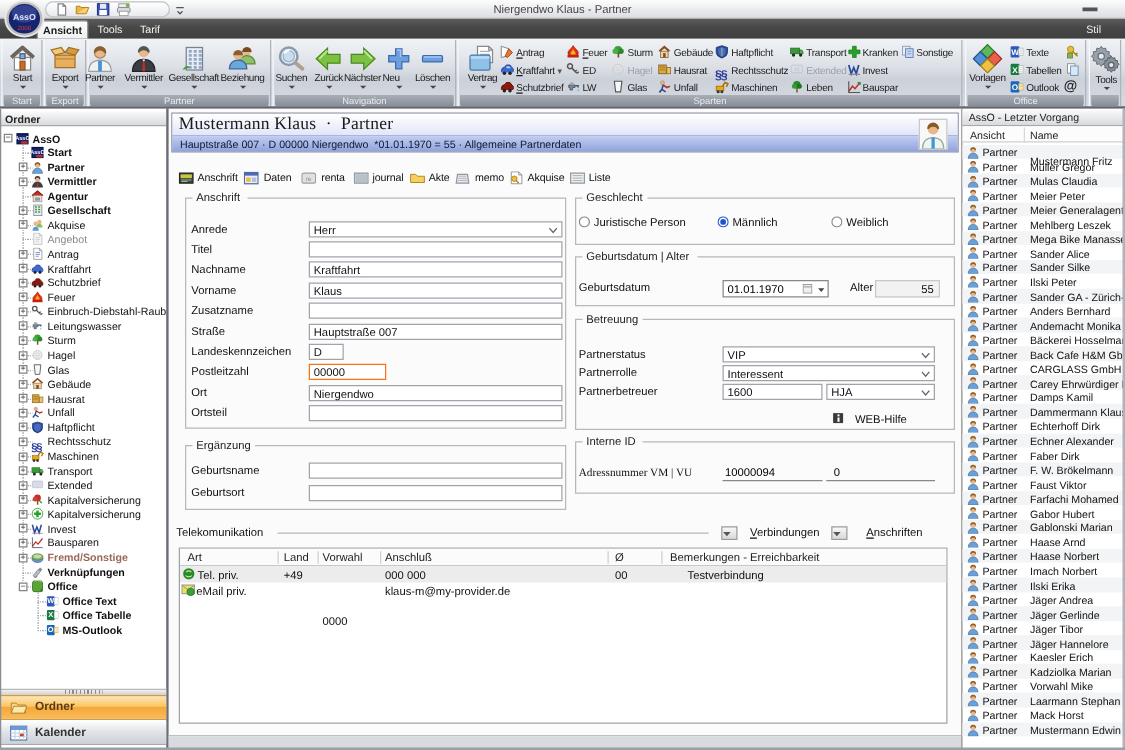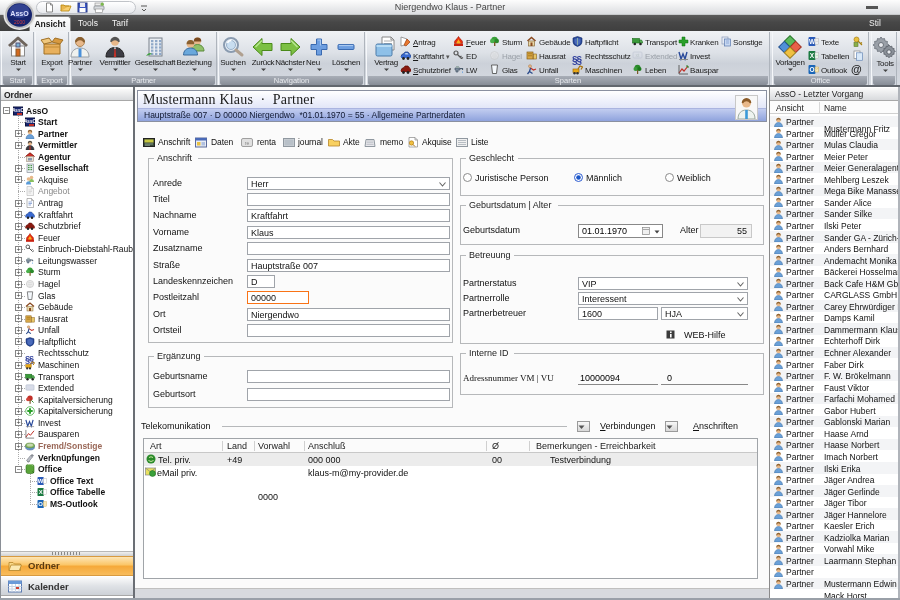--- a/index.html
+++ b/index.html
@@ -1472,21 +1472,21 @@
 <div class="ab txt" style="left:786px;top:555.9000000000001px;width:36px;height:10px;font-size:8.5px;color:#111;">Partner</div>
 <div class="ab txt" style="left:824px;top:555.9000000000001px;width:75px;height:10px;font-size:8.5px;color:#111;overflow:hidden;">Laarmann Stephan</div>
 <div class="ab " style="left:774px;top:566.95px;width:9px;height:10px;">
     <svg width="9" height="10">
       <circle cx="4.5" cy="3" r="2.2" fill="#e8b88a"></circle>
       <path d="M4.5 0.8 a2.4 2.4 0 0 1 2.3 2.4 l-0.7.2 a1.7 1.7 0 0 0-3.2 0 l-0.7-.2 a2.4 2.4 0 0 1 2.3-2.4z" fill="#8a6030"></path>
       <path d="M0.5 10 c0-3 1.8-4.5 4-4.5 s4 1.5 4 4.5z" fill="#6aa0d8" stroke="#3a6a9c" stroke-width="0.5"></path>
     </svg>
   </div>
 <div class="ab txt" style="left:786px;top:567.45px;width:36px;height:10px;font-size:8.5px;color:#111;">Partner</div>
-<div class="ab txt" style="left:824px;top:567.45px;width:75px;height:10px;font-size:8.5px;color:#111;overflow:hidden;margin-top:24px;">Mack Horst</div>
+<div class="ab txt" style="left:824px;top:567.45px;width:75px;height:10px;font-size:8.5px;color:#111;overflow:hidden;">Mack Horst</div>
 <div class="ab " style="left:770px;top:577.5px;width:130px;height:11.55px;background:#f3f4f6;"></div>
 <div class="ab " style="left:774px;top:578.5px;width:9px;height:10px;">
     <svg width="9" height="10">
       <circle cx="4.5" cy="3" r="2.2" fill="#e8b88a"></circle>
       <path d="M4.5 0.8 a2.4 2.4 0 0 1 2.3 2.4 l-0.7.2 a1.7 1.7 0 0 0-3.2 0 l-0.7-.2 a2.4 2.4 0 0 1 2.3-2.4z" fill="#8a6030"></path>
       <path d="M0.5 10 c0-3 1.8-4.5 4-4.5 s4 1.5 4 4.5z" fill="#6aa0d8" stroke="#3a6a9c" stroke-width="0.5"></path>
     </svg>
   </div>
 <div class="ab txt" style="left:786px;top:579.0px;width:36px;height:10px;font-size:8.5px;color:#111;">Partner</div>
 <div class="ab txt" style="left:824px;top:579.0px;width:75px;height:10px;font-size:8.5px;color:#111;overflow:hidden;">Mustermann Edwin</div>

